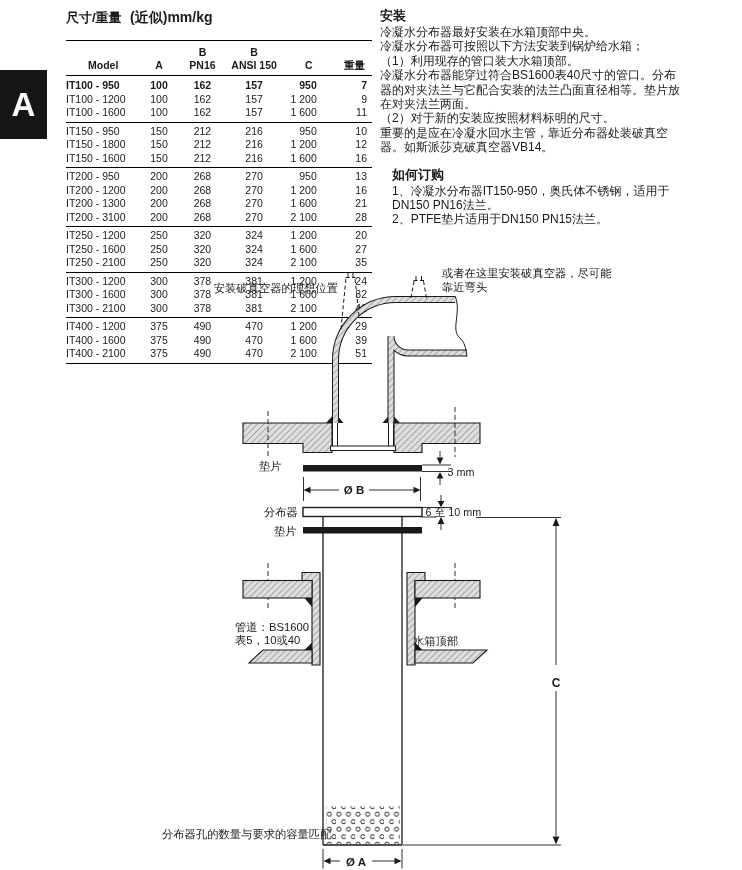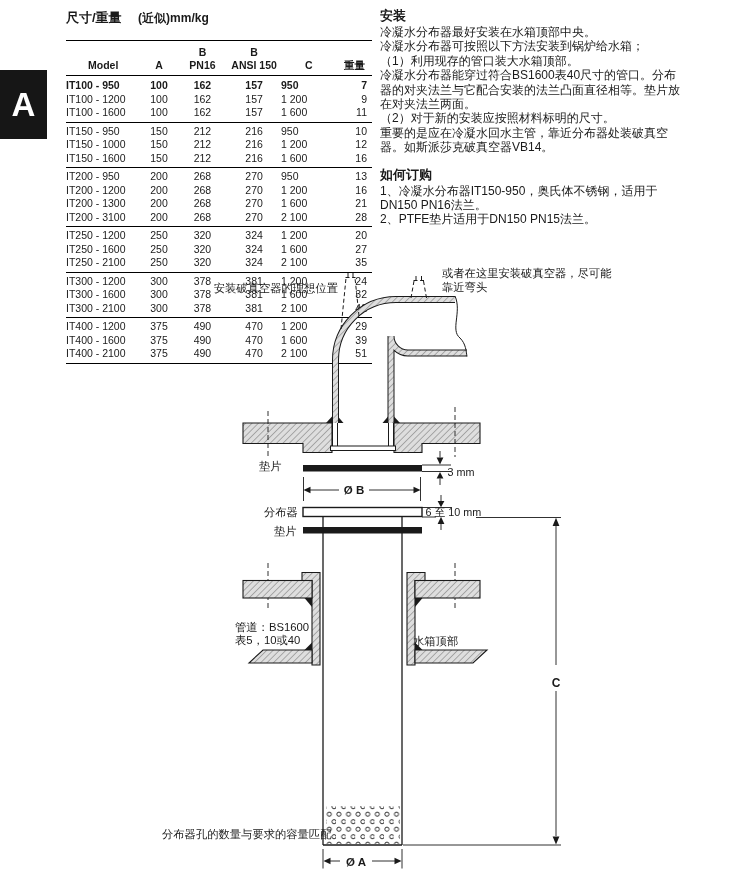--- a/index.html
+++ b/index.html
@@ -11,35 +11,35 @@
   
   .a-tab{
     position:absolute;left:0;top:70px;width:47px;height:69px;background:#161616;
     color:#fff;display:flex;align-items:center;justify-content:center;
     font-size:33px;font-weight:bold;
   }
   
   .tbl-wrap{position:absolute;left:66px;top:8px;width:306px;}
   .tbl-title{border-bottom:1px solid #000;padding-bottom:13px;white-space:nowrap;}
   .tbl-title .t1{font-size:13px;font-weight:bold;}
-  .tbl-title .t2{font-size:12px;font-weight:bold;margin-left:12px;}
+  .tbl-title .t2{font-size:14px;font-weight:bold;margin-left:4px;}
   table.dims{width:306px;border-collapse:collapse;table-layout:fixed;font-size:10.5px;}
   table.dims th,table.dims td{padding:0;font-weight:normal;}
   table.dims thead th{
     vertical-align:bottom;border-bottom:1px solid #000;
     font-weight:bold;line-height:12.5px;padding:5px 0 4px 0;
   }
   table.dims thead th span{display:block;text-align:center;}
   table.dims thead th span:empty{display:none;}
   th.c1 span{text-align:left;}
   .c1{width:72px;text-align:left;}
   .c2{width:36px;text-align:center;}
   .c3{width:48px;text-align:center;}
   .c4{width:52px;text-align:center;}
-  .c5{width:54px;text-align:left;padding-right:20px !important;}
+  .c5{width:54px;text-align:right;padding-right:20px !important;}
   th.c5{padding-right:0 !important;text-align:center;}
   .c6{width:34px;text-align:right;padding-right:5px !important;}
   th.c6{padding-right:0 !important;text-align:center;}
   table.dims tbody td{line-height:13.5px;height:13.5px;}
   table.dims tbody tr:first-child td{padding-top:3px;font-weight:bold;}
   table.dims tbody tr:nth-child(4) td,
   table.dims tbody tr:nth-child(7) td,
   table.dims tbody tr:nth-child(11) td,
   table.dims tbody tr:nth-child(14) td,
   table.dims tbody tr:nth-child(17) td{border-top:1px solid #000;padding-top:2px;}
@@ -47,21 +47,21 @@
   table.dims tbody tr:nth-child(6) td,
   table.dims tbody tr:nth-child(10) td,
   table.dims tbody tr:nth-child(13) td,
   table.dims tbody tr:nth-child(16) td,
   table.dims tbody tr:last-child td{padding-bottom:2px;}
   table.dims tbody{border-bottom:1px solid #000;}
   
   .copy{position:absolute;left:380px;top:8px;width:360px;}
   .copy h3{margin:0 0 2px 0;font-size:13px;font-weight:bold;line-height:15px;}
   .copy .line{display:block;font-size:12px;line-height:14.4px;}
-  .copy .sec2{margin-top:12px;}
+  .copy .sec2{margin-top:12px;margin-left:12px;}
   
   svg.diagram{position:absolute;left:0;top:0;width:742px;height:870px;}
   svg.diagram text{fill:#1a1a1a;font-family:"Liberation Sans","DejaVu Sans",sans-serif;}
   .lab{font-size:11.3px;}
   .dimtxt{font-size:10.8px;}
   .dimbold{font-size:11.5px;font-weight:bold;}
 </style>
 </head>
 <body>
 
@@ -127,21 +127,21 @@
       </tr>
         <tr>
         <td class="c1">IT150 - 950</td>
         <td class="c2">150</td>
         <td class="c3">212</td>
         <td class="c4">216</td>
         <td class="c5">950</td>
         <td class="c6">10</td>
       </tr>
         <tr>
-        <td class="c1">IT150 - 1000</td>
+        <td class="c1">IT150 - 1800</td>
         <td class="c2">150</td>
         <td class="c3">212</td>
         <td class="c4">216</td>
         <td class="c5">1 200</td>
         <td class="c6">12</td>
       </tr>
         <tr>
         <td class="c1">IT150 - 1600</td>
         <td class="c2">150</td>
         <td class="c3">212</td>

